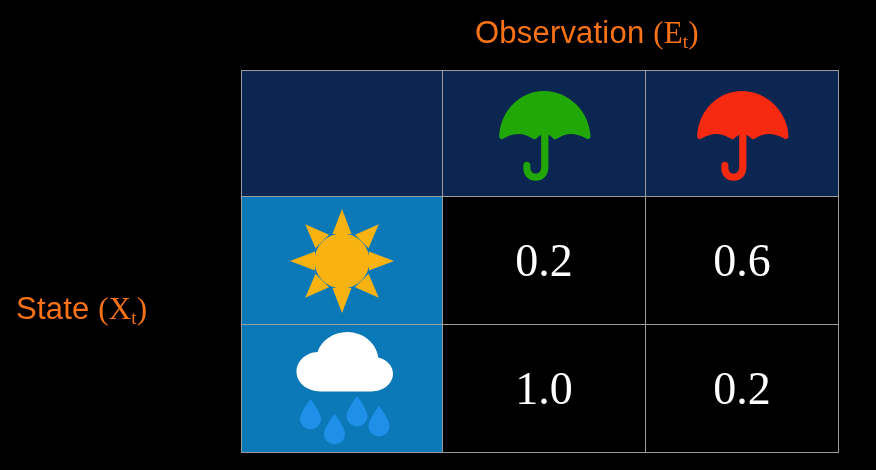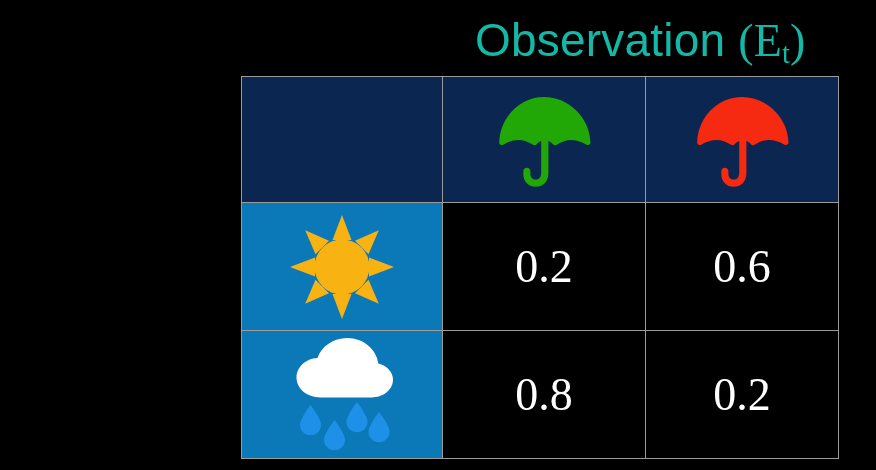--- a/index.html
+++ b/index.html
@@ -17,23 +17,23 @@
 
   #slide {
     position: absolute;
     inset: 0;
     background: #000000;
   }
 
   
   .axis-title {
     position: absolute;
-    color: #14b8a6;
+    color: #f97316;
     font-family: "Liberation Sans", sans-serif;
-    font-size: 46px;
+    font-size: 31px;
     line-height: 1;
     white-space: nowrap;
     letter-spacing: 0.2px;
   }
   #observation-title {
     left: 475px;
     top: 17px;
   }
   #state-title {
     left: 16px;
@@ -47,21 +47,21 @@
     vertical-align: baseline;
     position: relative;
     top: 0.26em;
     letter-spacing: 0;
   }
 
   
   #cpt-table {
     position: absolute;
     left: 241px;
-    top: 76px;
+    top: 70px;
     width: 597px;
     height: 383px;
     border-collapse: collapse;
     table-layout: fixed;
     border-radius: 13px;
   }
   #cpt-table td {
     border: 1px solid #9b9b9b;
     padding: 0;
     margin: 0;
@@ -99,20 +99,23 @@
 </style>
 </head>
 <body>
 
 <div id="slide">
 
   <div class="axis-title" id="observation-title">
     <span>Observation</span><span>&nbsp;</span><span class="var-serif"><span>(</span><span>E</span><span class="sub">t</span><span>)</span></span>
   </div>
 
+  <div class="axis-title" id="state-title">
+    <span>State</span><span>&nbsp;</span><span class="var-serif"><span>(</span><span>X</span><span class="sub">t</span><span>)</span></span>
+  </div>
 
   <table id="cpt-table">
     <colgroup>
       <col class="col-state">
       <col class="col-obs1">
       <col class="col-obs2">
     </colgroup>
     <tbody>
 
       <tr class="row-head">
@@ -169,21 +172,21 @@
               <g fill="#1e90e8">
                 <path d="M23.5 68 C23.5 68 13.0 81.5 13.0 87.7 C13.0 93.6 17.7 98.2 23.5 98.2 C29.3 98.2 34.0 93.6 34.0 87.7 C34.0 81.5 23.5 68 23.5 68 Z"></path>
                 <path d="M47.5 83 C47.5 83 37.0 96.5 37.0 102.7 C37.0 108.6 41.7 113.2 47.5 113.2 C53.3 113.2 58.0 108.6 58.0 102.7 C58.0 96.5 47.5 83 47.5 83 Z"></path>
                 <path d="M70.0 65 C70.0 65 59.5 78.5 59.5 84.7 C59.5 90.6 64.2 95.2 70.0 95.2 C75.8 95.2 80.5 90.6 80.5 84.7 C80.5 78.5 70.0 65 70.0 65 Z"></path>
                 <path d="M92.0 75 C92.0 75 81.5 88.5 81.5 94.7 C81.5 100.6 86.2 105.2 92.0 105.2 C97.8 105.2 102.5 100.6 102.5 94.7 C102.5 88.5 92.0 75 92.0 75 Z"></path>
               </g>
             </svg>
           </div>
         </td>
         <td class="cell-prob">
-          <span class="prob-value">0.8</span>
+          <span class="prob-value">1.0</span>
         </td>
         <td class="cell-prob">
           <span class="prob-value">0.2</span>
         </td>
       </tr>
 
     </tbody>
   </table>
 
 </div>

